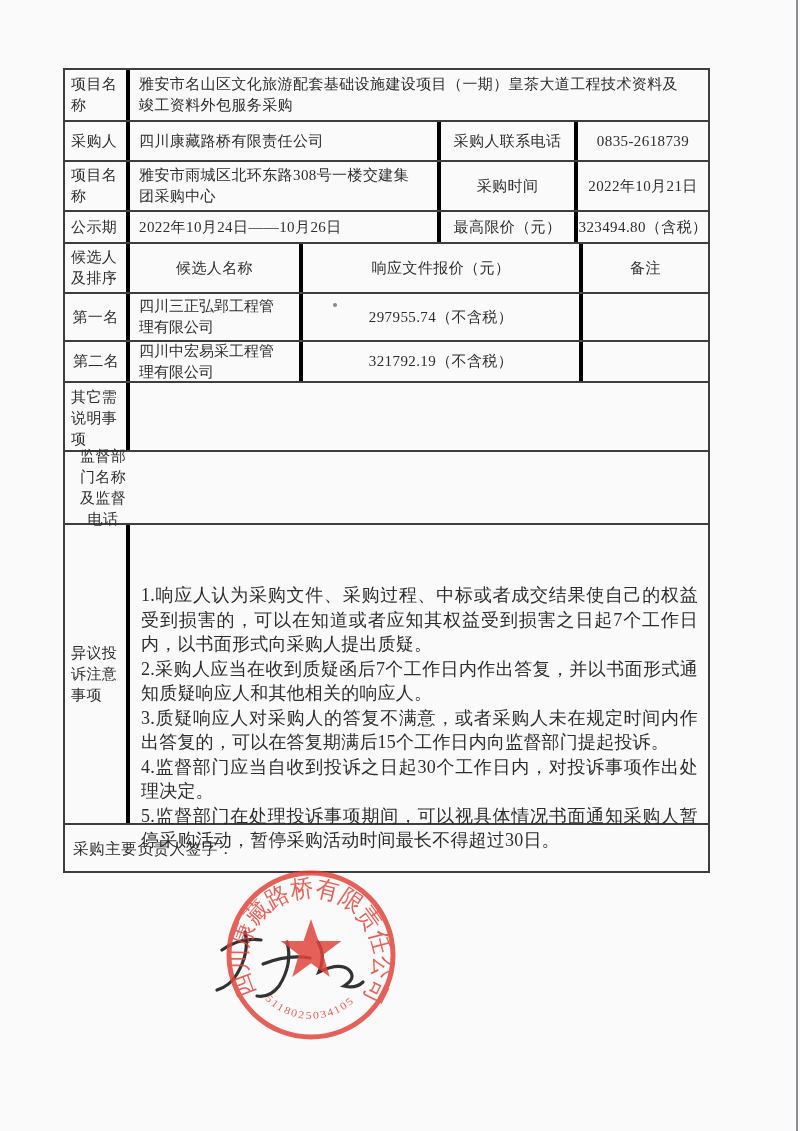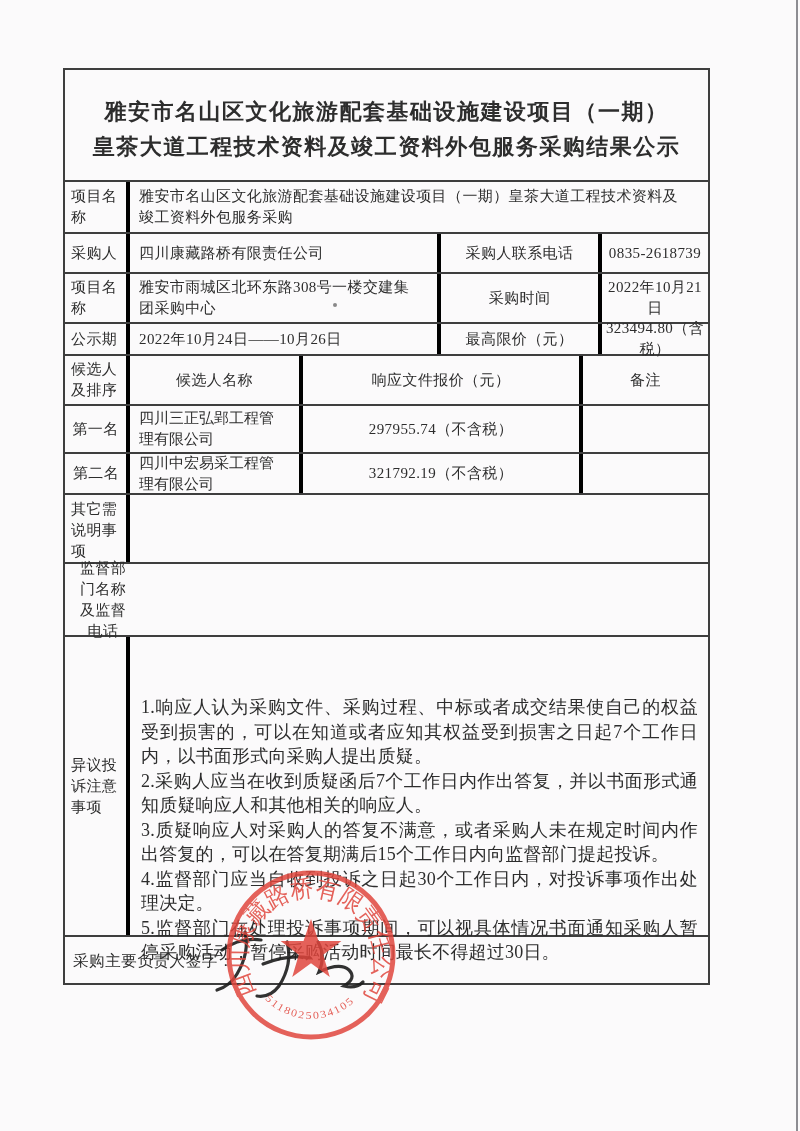--- a/index.html
+++ b/index.html
@@ -22,21 +22,21 @@
         font-size:15px;letter-spacing:.4px;line-height:21px;}
   .cell:last-child{border-right:none;}
   .label{width:65px;padding-left:6px;padding-right:2px;}
   .center{justify-content:center;text-align:center;}
   .left{padding-left:9px;padding-right:24px;}
   
   .r1{height:112px;} .r2{height:52px;} .r3{height:40px;} .r4{height:50px;}
   .r5{height:32px;} .r6{height:50px;} .r7{height:48px;} .r8{height:41px;}
   .r9{height:69px;} .r10{height:73px;} .r11{height:300px;} .r12{height:46px;}
   
-  .wB2{width:311px;} .wB3{width:161px;} .wB4{flex:1;}
+  .wB2{width:311px;} .wB3{width:137px;} .wB4{flex:1;}
   .wC2{width:173px;} .wC3{width:280px;} .wC4{flex:1;}
   .wide{flex:1;}
   .title-cell{flex:1;flex-direction:column;justify-content:flex-start;padding-top:24px;border-right:none;}
   .title-line{font-weight:bold;font-size:22px;line-height:35px;letter-spacing:1.5px;text-align:center;}
   .stack{flex:1;display:flex;flex-direction:column;}
   .sub{box-sizing:border-box;display:flex;align-items:center;justify-content:center;
        font-size:15px;letter-spacing:.4px;}
   .sub-top{height:38px;border-bottom:2px solid #3e3e3e;}
   .sub-bottom{height:33px;}
   .objection-cell{flex:1;display:flex;flex-direction:column;justify-content:flex-start;
@@ -50,26 +50,20 @@
   .ink-dot{position:absolute;left:333px;top:303px;width:4px;height:4px;border-radius:50%;
        background:#4b4b4b;opacity:.65;}
 </style>
 </head>
 <body>
 
 <div class="page-edge"></div>
 
 <div class="doc-table">
 
-  <div class="row r1">
-    <div class="cell title-cell">
-      <div class="title-line">雅安市名山区文化旅游配套基础设施建设项目（一期）</div>
-      <div class="title-line">皇茶大道工程技术资料及竣工资料外包服务采购结果公示</div>
-    </div>
-  </div>
 
   <div class="row r2">
     <div class="cell label">项目名称</div>
     <div class="cell left wide">雅安市名山区文化旅游配套基础设施建设项目（一期）皇茶大道工程技术资料及竣工资料外包服务采购</div>
   </div>
 
   <div class="row r3">
     <div class="cell label">采购人</div>
     <div class="cell left wB2">四川康藏路桥有限责任公司</div>
     <div class="cell center wB3">采购人联系电话</div>

